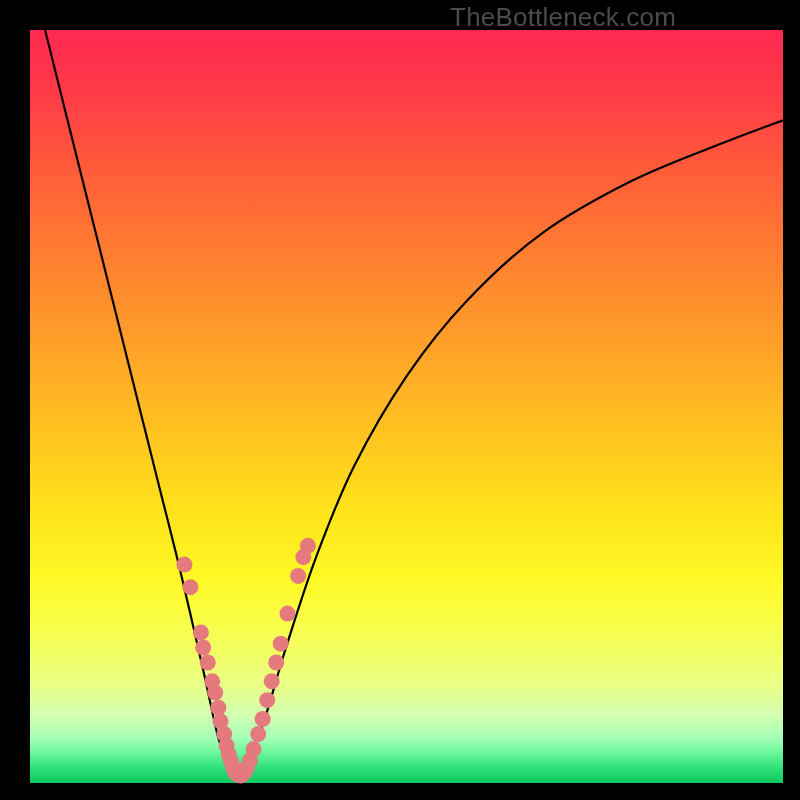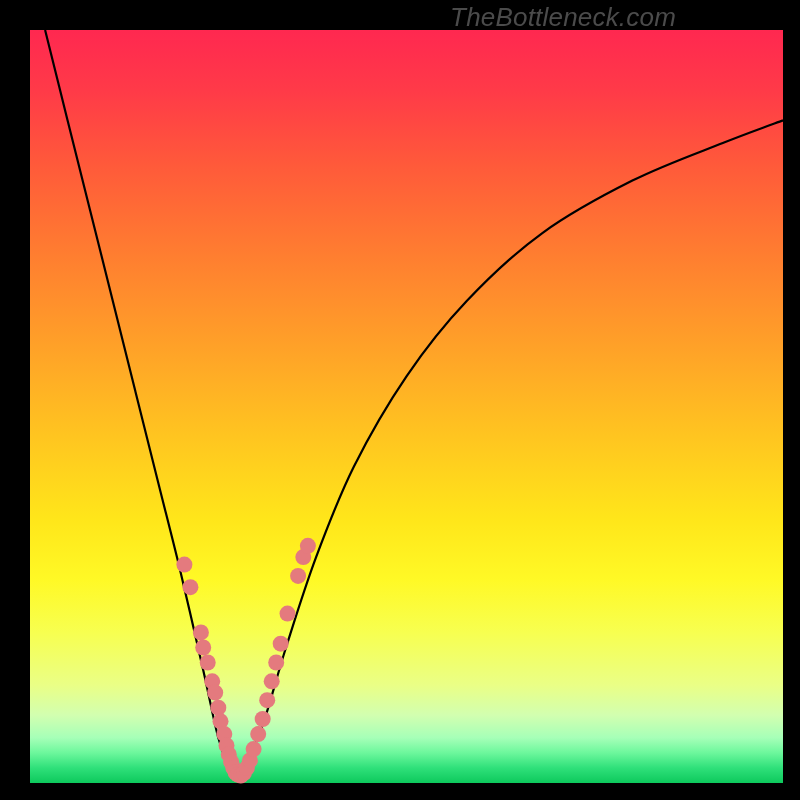--- a/index.html
+++ b/index.html
@@ -9,21 +9,20 @@
     height: 800px;
     background: #000;
     overflow: hidden;
     font-family: Arial, Helvetica, sans-serif;
   }
   .frame {
     position: absolute;
     left: 0; top: 0;
     width: 688px; height: 800px;
     background: #000;
-    font-style: italic;
   }
   .plot {
     position: absolute;
     left: 30px;
     top: 30px;
     width: 753px;
     height: 753px;
     
     background: linear-gradient(
       to bottom,

